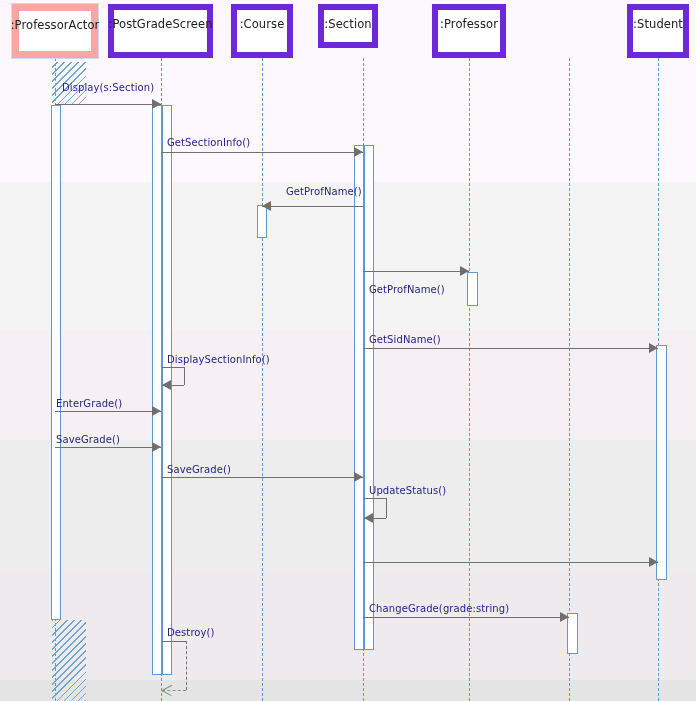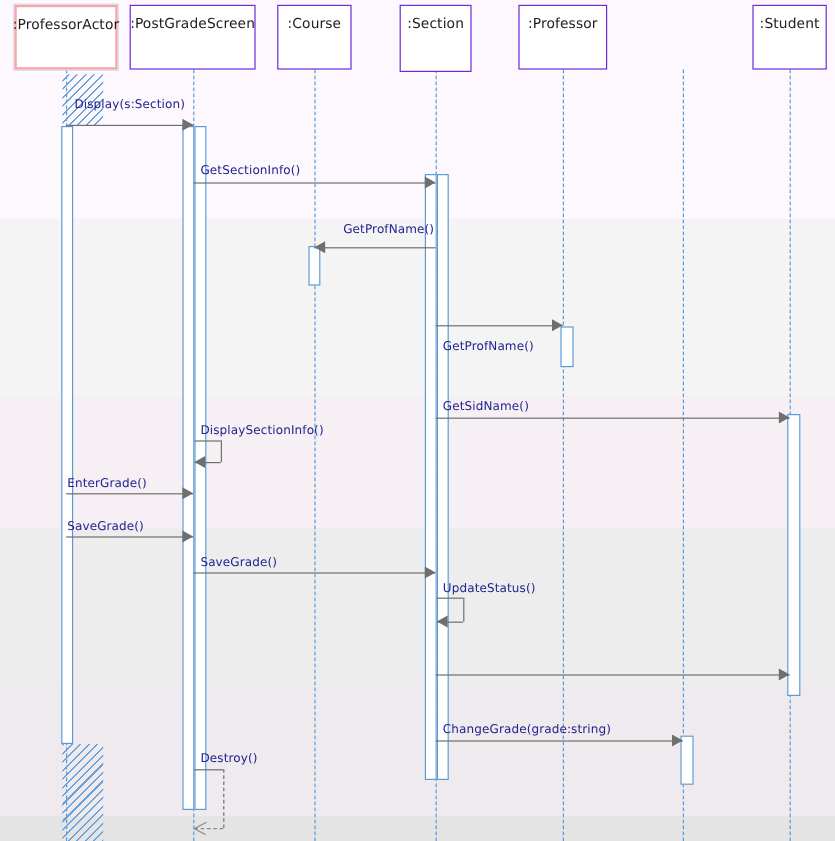--- a/index.html
+++ b/index.html
@@ -12,28 +12,28 @@
   #stage{position:relative;width:696px;height:701px;overflow:hidden;background:#fefcfe;}
 
   
   .band{position:absolute;left:0;width:696px;}
 
   
   .head{
     position:absolute;
     box-sizing:border-box;
     background:#ffffff;
-    border:1px solid #6d28d9;
+    border:6px solid #6d28d9;
     display:flex;
     align-items:flex-start;
     justify-content:center;
     padding-top:7px;
   }
   .head.actor{
-    border:2px solid #fca5a5;
+    border:7px solid #fca5a5;
     box-shadow:0 0 0 1px #c9def2;
   }
   .head-label{
     font-size:11.5px;
     color:#202020;
     letter-spacing:.1px;
     white-space:nowrap;
   }
 
   
@@ -126,21 +126,21 @@
     <div class="act" style="left: 656px; top: 345px; width: 11px; height: 235px;"></div>
     <div class="head actor" style="left: 12px; top: 4px; width: 86px; height: 54px;">
       <span class="head-label">:ProfessorActor</span>
     </div>
     <div class="head" style="left: 108px; top: 4px; width: 105px; height: 54px;">
       <span class="head-label">:PostGradeScreen</span>
     </div>
     <div class="head" style="left: 231px; top: 4px; width: 62px; height: 54px;">
       <span class="head-label">:Course</span>
     </div>
-    <div class="head" style="left: 333px; top: 4px; width: 60px; height: 56px;">
+    <div class="head" style="left: 318px; top: 4px; width: 60px; height: 44px;">
       <span class="head-label">:Section</span>
     </div>
     <div class="head" style="left: 432px; top: 4px; width: 74px; height: 54px;">
       <span class="head-label">:Professor</span>
     </div>
     <div class="head" style="left: 627px; top: 4px; width: 62px; height: 54px;">
       <span class="head-label">:Student</span>
     </div>
     <div class="msg" style="left: 55px; top: 104px; width: 106px;"></div>
     <div class="arrowhead right" style="top: 99px; left: 152px;"></div>

